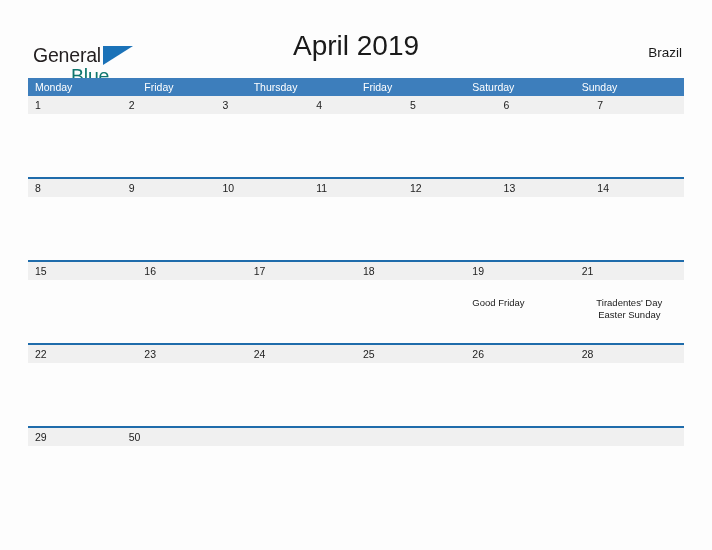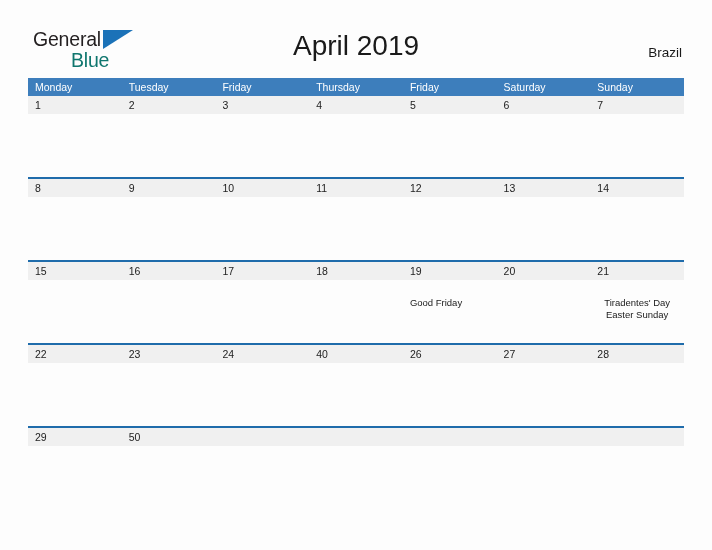--- a/index.html
+++ b/index.html
@@ -34,20 +34,21 @@
     left: 33px;
     top: 28px;
     width: 125px;
     height: 42px;
     line-height: 1;
   }
   .logo-row-top {
     position: relative;
     height: 22px;
     white-space: nowrap;
+    margin-top: 16px;
   }
   .logo-general {
     font-size: 19.5px;
     color: #231f20;
     letter-spacing: -0.2px;
     font-weight: 400;
     line-height: 22px;
   }
   .logo-triangle {
     position: absolute;
@@ -194,21 +195,20 @@
     <div class="title">April 2019</div>
 
     <div class="country">Brazil</div>
 
   </div>
 
   <div class="calendar">
 
     <div class="weekday-row" id="weekday-row">
         <div class="weekday-cell">Monday</div>
-        <div class="weekday-cell">Tuesday</div>
         <div class="weekday-cell">Friday</div>
         <div class="weekday-cell">Thursday</div>
         <div class="weekday-cell">Friday</div>
         <div class="weekday-cell">Saturday</div>
         <div class="weekday-cell">Sunday</div>
       </div>
 
     <div id="weeks-container">
         <div class="week-row">
           <div class="week-row-inner">
@@ -294,24 +294,20 @@
             </div>
             <div class="day-cell">
               <div class="day-band"></div>
               <div class="day-number">19</div>
               <div class="events left-align">
                 <div class="event">Good Friday</div>
               </div>
             </div>
             <div class="day-cell">
               <div class="day-band"></div>
-              <div class="day-number">20</div>
-            </div>
-            <div class="day-cell">
-              <div class="day-band"></div>
               <div class="day-number">21</div>
               <div class="events">
                 <div class="event">Tiradentes' Day</div>
                 <div class="event">Easter Sunday</div>
               </div>
             </div>
           </div>
         </div>
         <div class="week-row">
           <div class="week-row-inner">
@@ -322,32 +318,28 @@
             <div class="day-cell">
               <div class="day-band"></div>
               <div class="day-number">23</div>
             </div>
             <div class="day-cell">
               <div class="day-band"></div>
               <div class="day-number">24</div>
             </div>
             <div class="day-cell">
               <div class="day-band"></div>
-              <div class="day-number">40</div>
+              <div class="day-number">25</div>
             </div>
             <div class="day-cell">
               <div class="day-band"></div>
               <div class="day-number">26</div>
             </div>
             <div class="day-cell">
               <div class="day-band"></div>
-              <div class="day-number">27</div>
-            </div>
-            <div class="day-cell">
-              <div class="day-band"></div>
               <div class="day-number">28</div>
             </div>
           </div>
         </div>
         <div class="week-row short">
           <div class="week-row-inner">
             <div class="day-cell">
               <div class="day-band"></div>
               <div class="day-number">29</div>
             </div>

